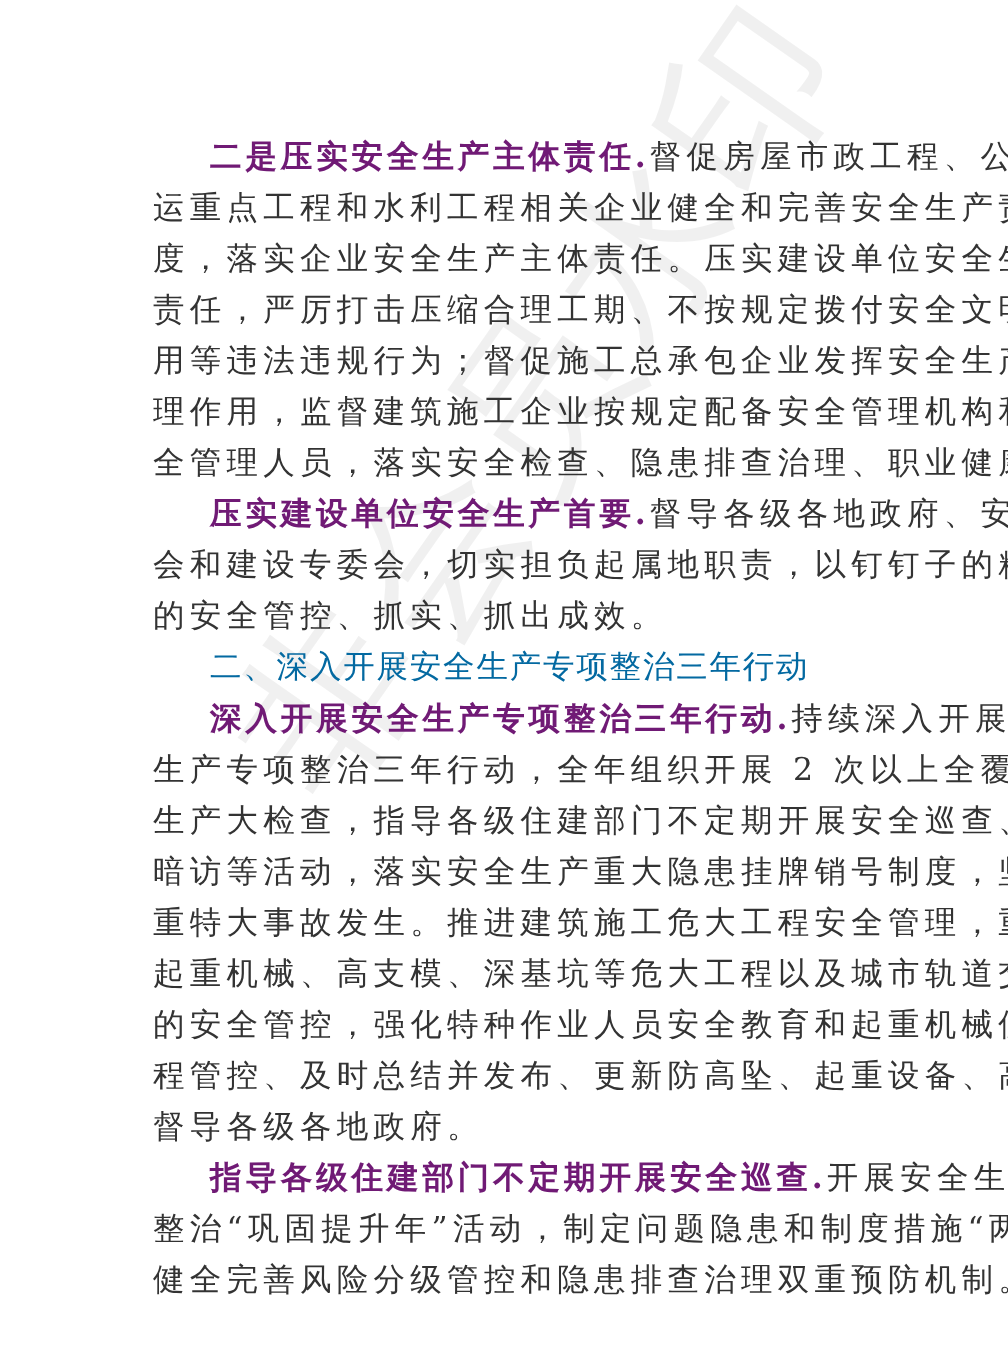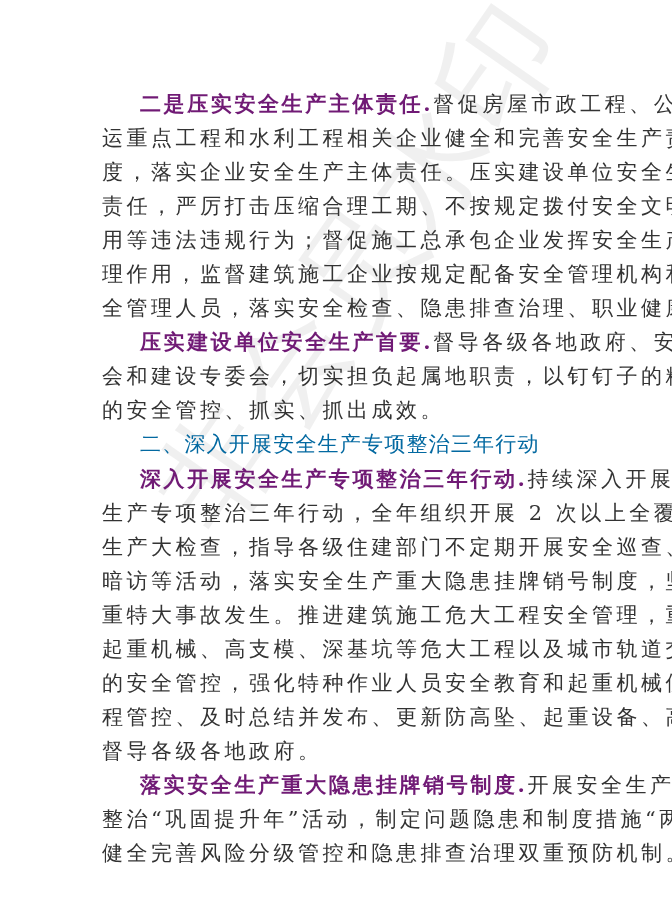--- a/index.html
+++ b/index.html
@@ -93,18 +93,18 @@
     <div class="line indent"><span class="bold">深入开展安全生产专项整治三年行动.</span><span>持续深入开展安全</span></div>
     <div class="line">生产专项整治三年行动，全年组织开展 2 次以上全覆盖的安全</div>
     <div class="line">生产大检查，指导各级住建部门不定期开展安全巡查、督查、</div>
     <div class="line">暗访等活动，落实安全生产重大隐患挂牌销号制度，坚决遏制</div>
     <div class="line">重特大事故发生。推进建筑施工危大工程安全管理，重点加强</div>
     <div class="line">起重机械、高支模、深基坑等危大工程以及城市轨道交通工程</div>
     <div class="line">的安全管控，强化特种作业人员安全教育和起重机械使用全过</div>
     <div class="line">程管控、及时总结并发布、更新防高坠、起重设备、高支模等</div>
     <div class="line">督导各级各地政府。</div>
 
-    <div class="line indent"><span class="bold">落实安全生产重大隐患挂牌销号制度.</span><span>开展安全生产专项</span></div>
+    <div class="line indent"><span class="bold">指导各级住建部门不定期开展安全巡查.</span><span>开展安全生产专项</span></div>
     <div class="line">整治“巩固提升年”活动，制定问题隐患和制度措施“两清单”，</div>
     <div class="line">健全完善风险分级管控和隐患排查治理双重预防机制。深入推</div>
   </div>
 
 </div>
 
 </body></html>

